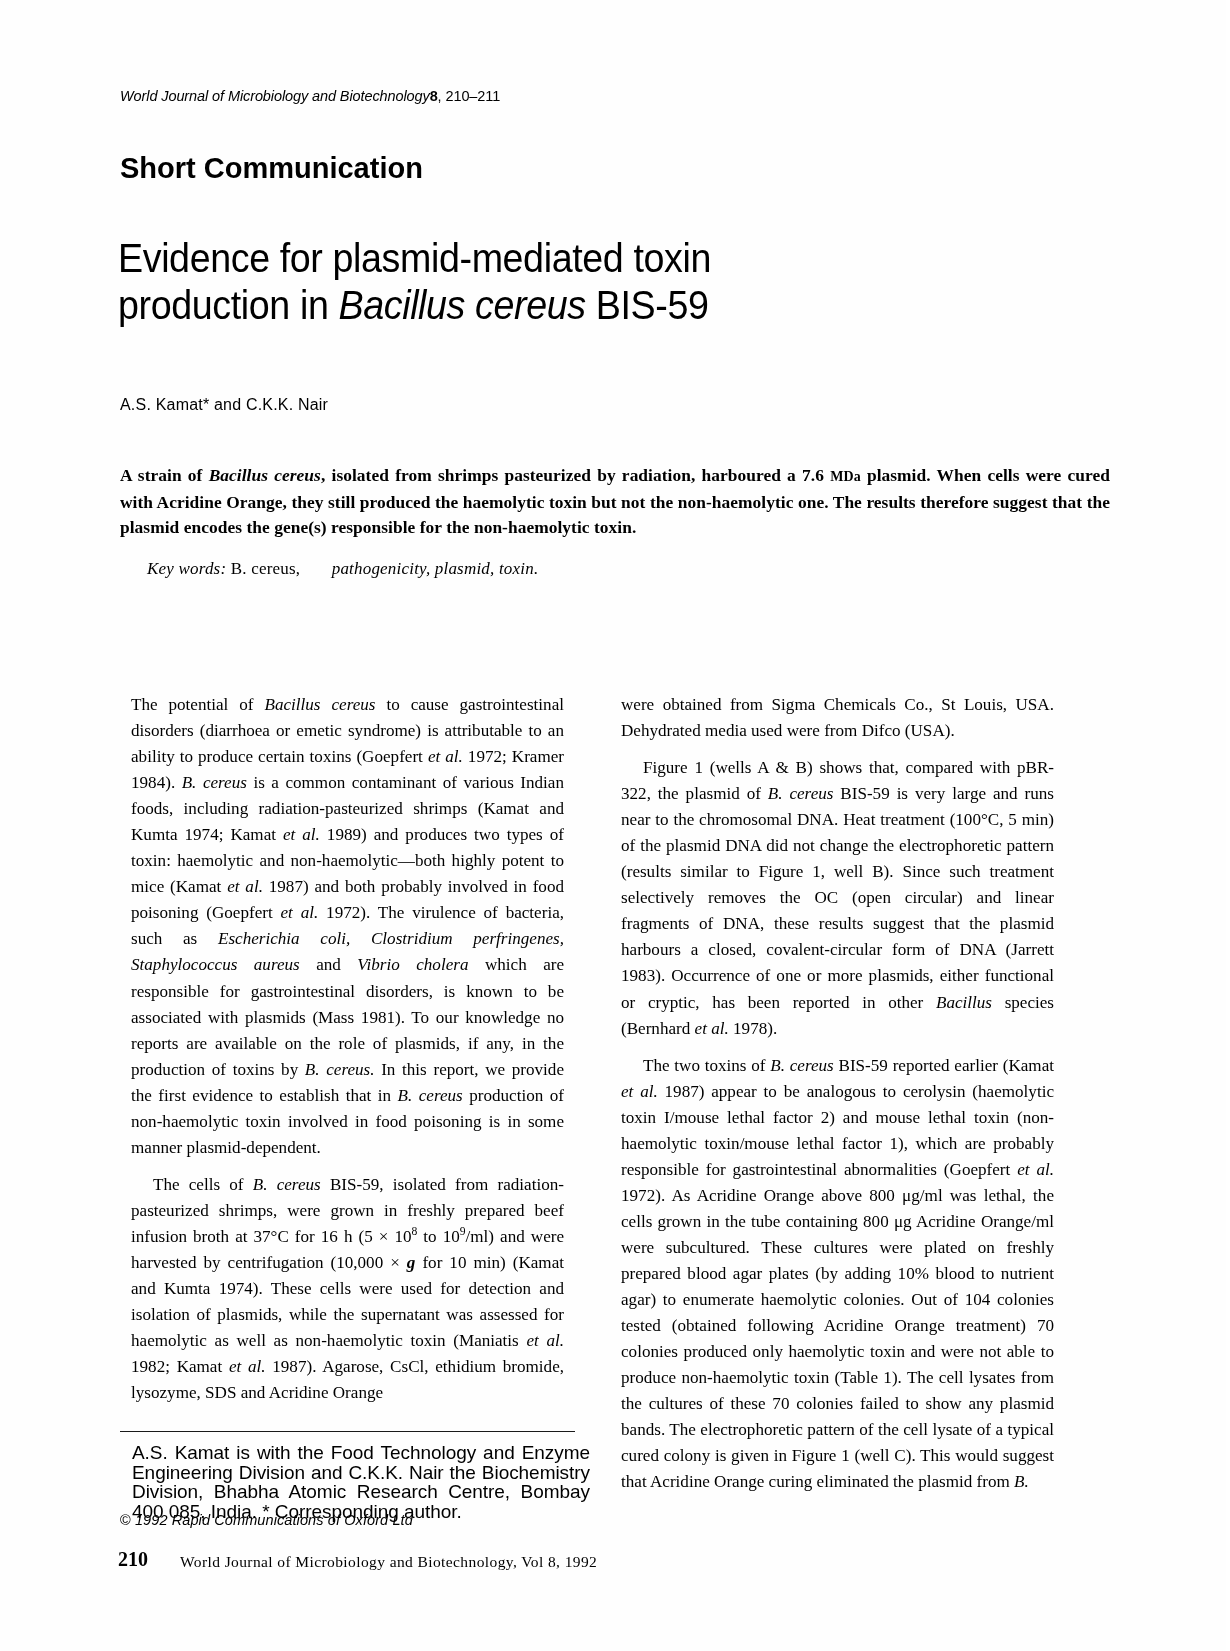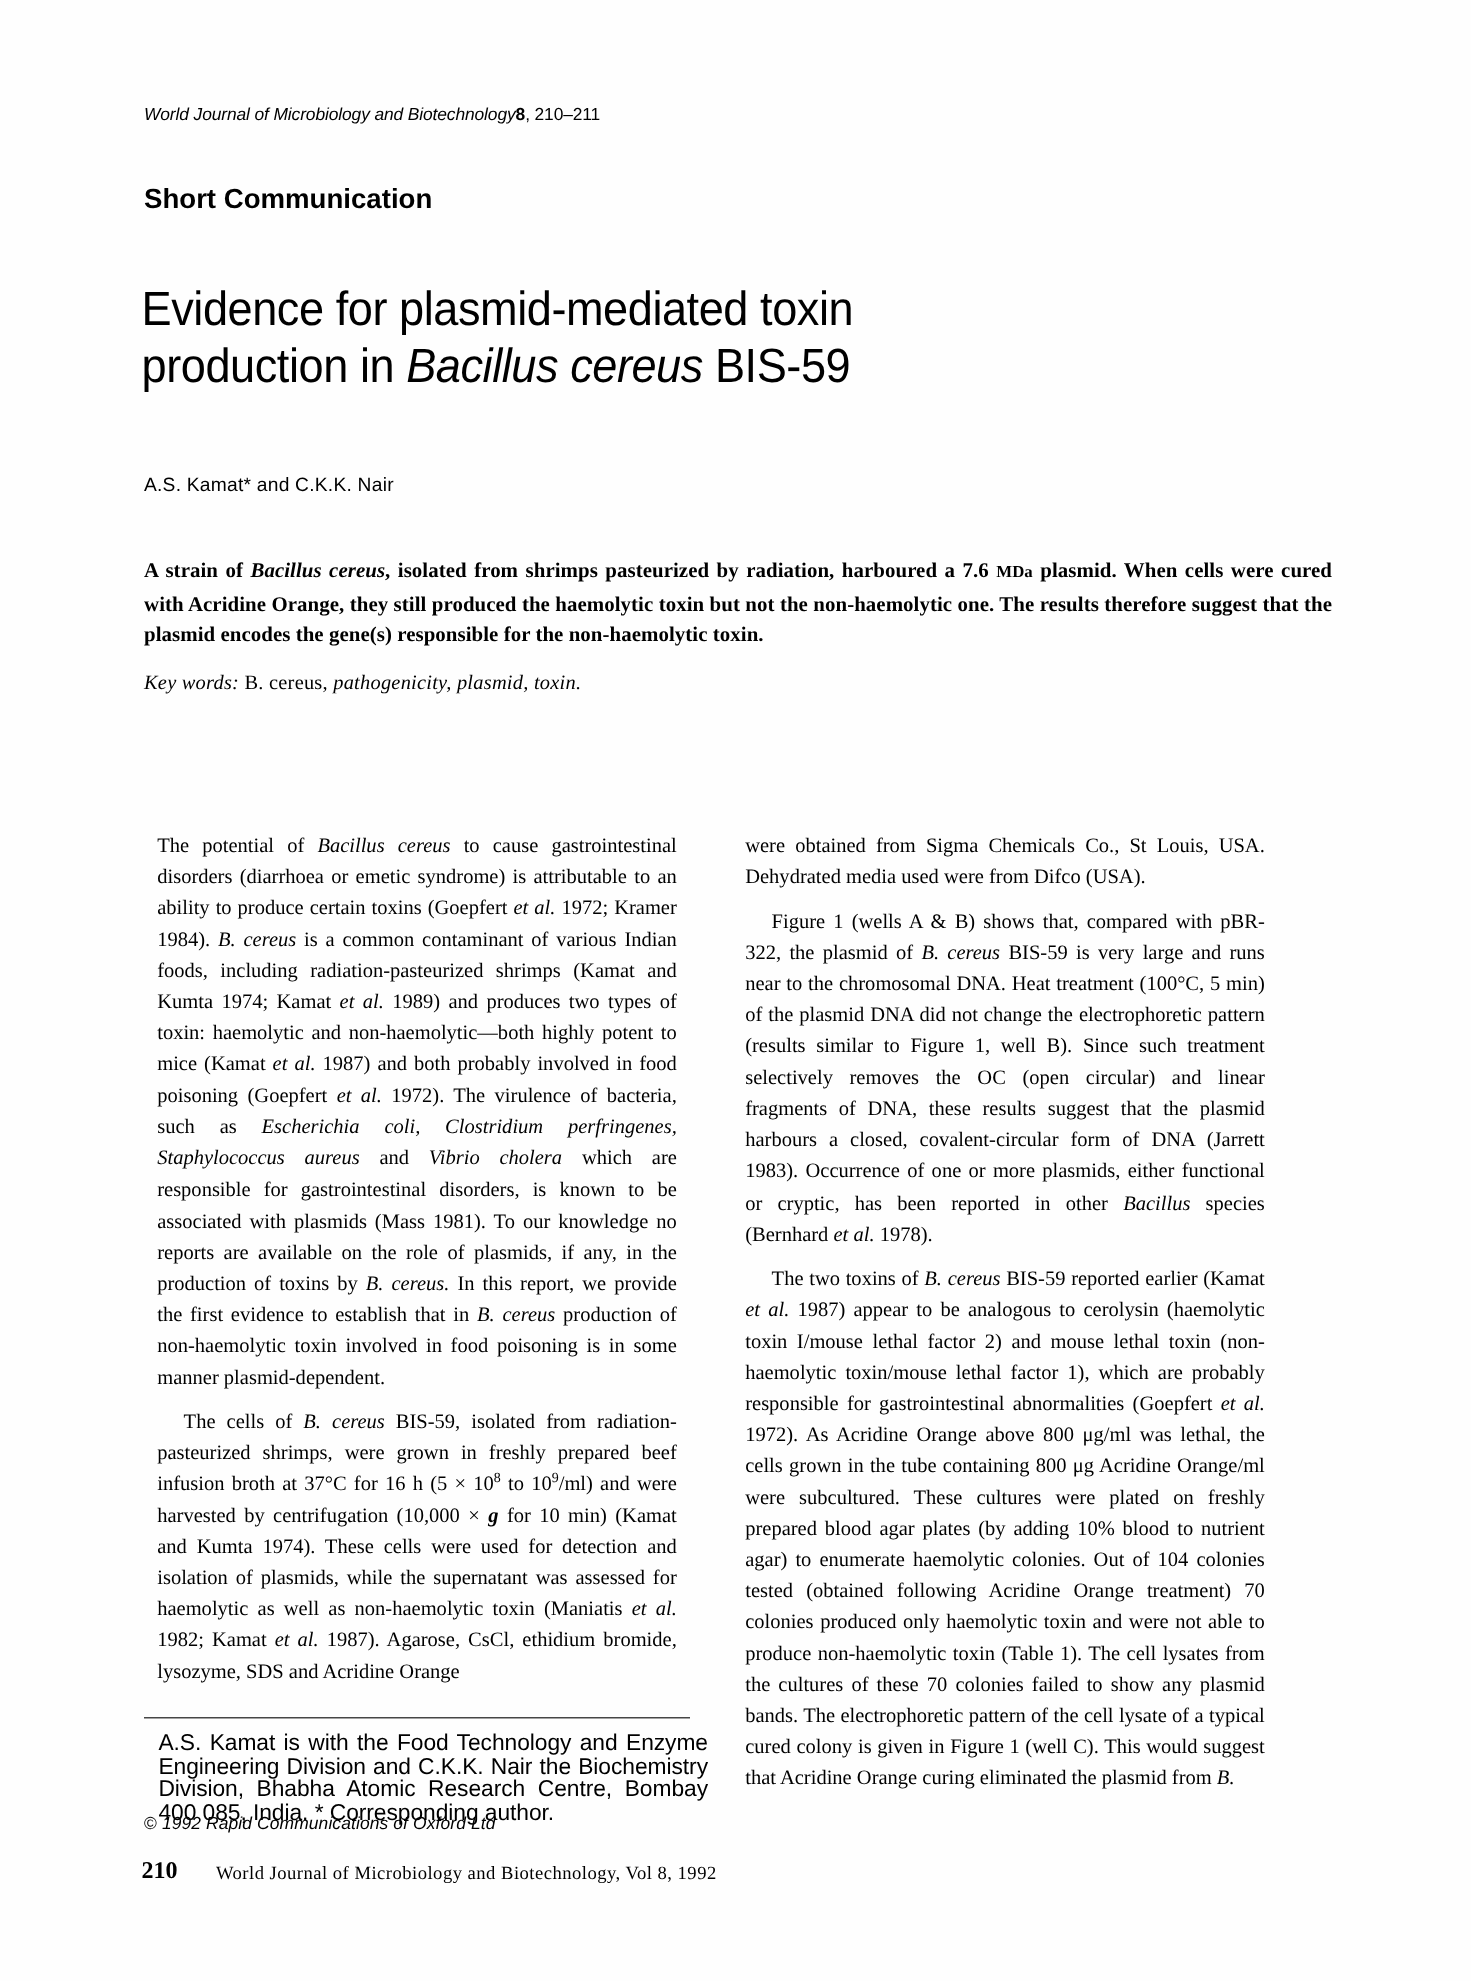--- a/index.html
+++ b/index.html
@@ -37,21 +37,21 @@
   .runninghead .vol { font-weight: bold; font-style: normal; }
   .runninghead .pp { font-style: normal; }
 
   
   .kicker {
     position: absolute;
     left: 120px;
     top: 152px;
     font-family: "Liberation Sans", "DejaVu Sans", sans-serif;
     font-weight: bold;
-    font-size: 23px;
+    font-size: 29px;
     letter-spacing: 0px;
   }
 
   
   .title {
     position: absolute;
     left: 118px;
     top: 208px;
     width: 880px;
     font-family: "Liberation Sans", "DejaVu Sans", sans-serif;
@@ -93,21 +93,21 @@
 
   
   .keywords {
     position: absolute;
     left: 120px;
     top: 559px;
     font-family: "Liberation Serif", "DejaVu Serif", serif;
     font-size: 17px;
     letter-spacing: 0.2px;
   }
-  .keywords .kw { font-style: italic; }
+  .keywords .kw { font-style: italic; margin-left: 27px; }
   .keywords .rom { font-style: normal; }
 
   
   .col {
     position: absolute;
     top: 681px;
     width: 455px;
     font-family: "Liberation Serif", "DejaVu Serif", serif;
     font-size: 17.1px;
     line-height: 26.05px;

